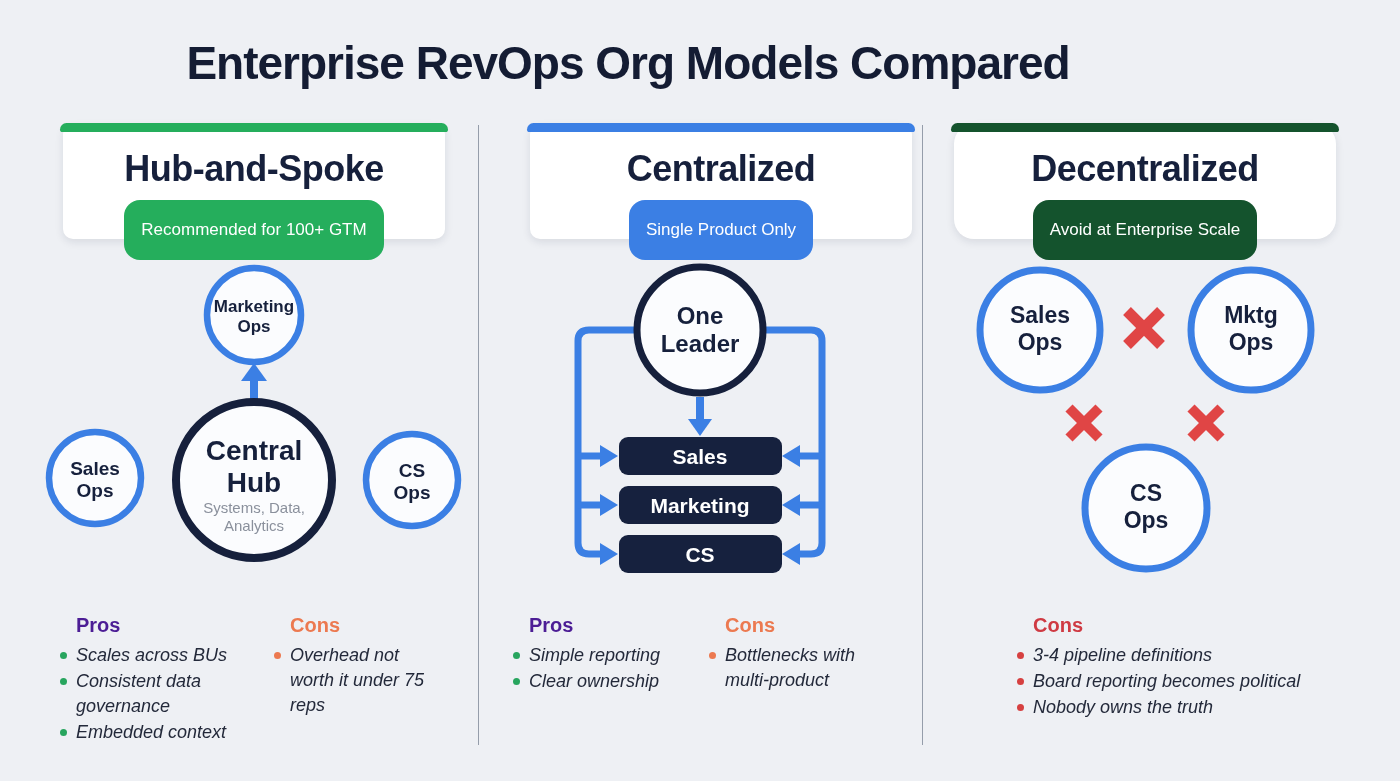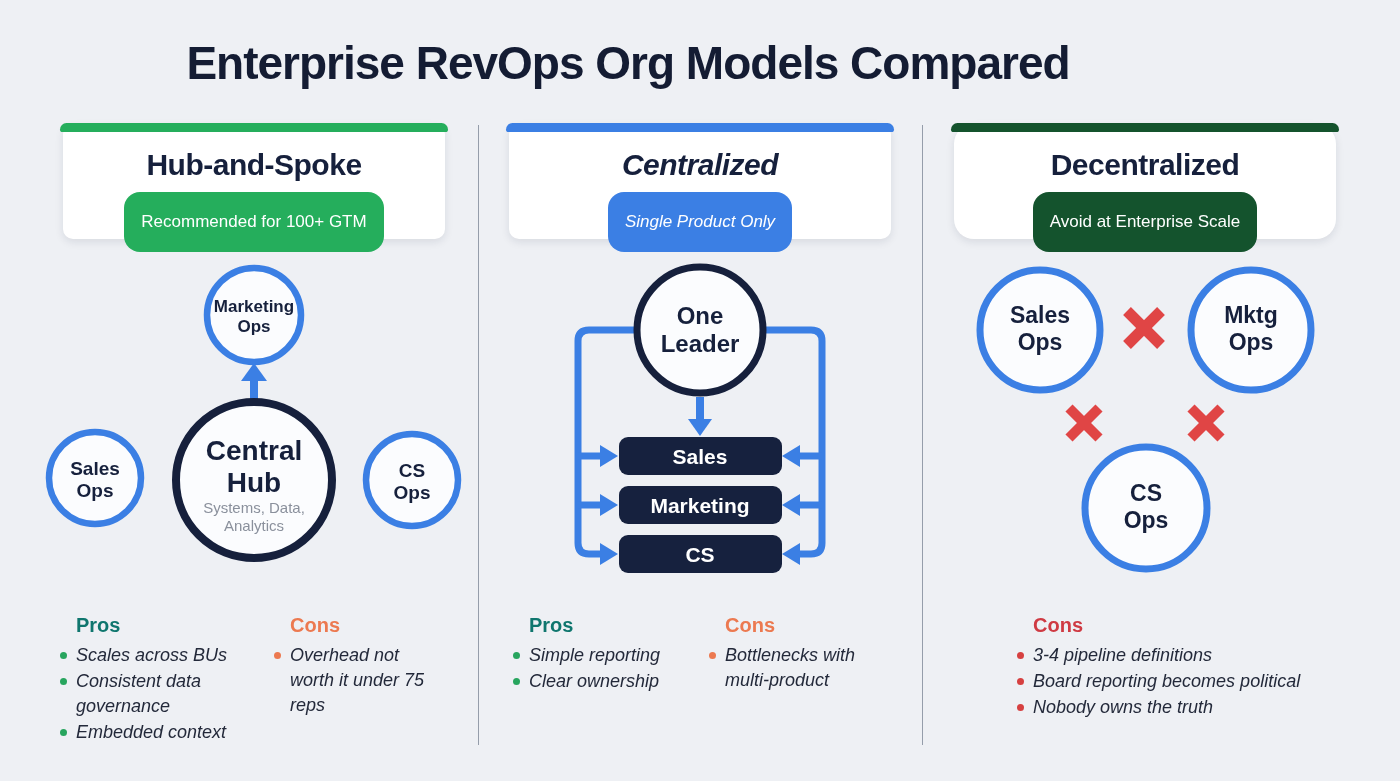--- a/index.html
+++ b/index.html
@@ -7,37 +7,37 @@
   #stage{position:relative;width:1400px;height:781px;background:#eef0f4;overflow:hidden;}
 
   .main-title{position:absolute;left:0;top:36px;width:1256px;text-align:center;
     font-size:46px;font-weight:bold;letter-spacing:-1px;color:#141c33;}
 
   .divider{position:absolute;top:125px;width:1px;height:620px;background:#959daa;}
 
   .card{position:absolute;top:124px;width:382px;height:115px;background:#ffffff;
     border-radius:10px;box-shadow:0 3px 8px rgba(20,30,60,.10);text-align:center;}
   .card-bar{height:9px;border-radius:10px 10px 4px 4px;margin:-1px -3px 0 -3px;}
-  .card-title{font-size:30px;font-weight:bold;color:#16203c;margin-top:16px;letter-spacing:-.5px;}
+  .card-title{font-size:36px;font-weight:bold;color:#16203c;margin-top:16px;letter-spacing:-.5px;}
   .badge{display:inline-block;margin-top:10px;padding:20px 17px;border-radius:16px;
     color:#ffffff;font-size:17px;line-height:20px;}
 
   .bar-green,.badge-green{background:#25ae5c;}
   .bar-blue,.badge-blue{background:#3b7fe4;}
   .bar-red,.badge-red{background:#14532d;}
 
   svg{position:absolute;overflow:visible;}
   svg text{font-family:"Liberation Sans","DejaVu Sans",sans-serif;}
   .node-label{font-weight:bold;fill:#16203c;text-anchor:middle;}
   .node-sub{fill:#8a909c;text-anchor:middle;}
   .box-label{font-weight:bold;fill:#ffffff;text-anchor:middle;}
 
   .plist{position:absolute;font-size:18px;color:#23293a;}
   .plist-heading{font-size:20px;font-weight:bold;margin:0 0 6px 18px;}
-  .heading-green{color:#0f766e;}
+  .heading-green{color:#4c1d95;}
   .heading-orange{color:#ec7950;}
   .heading-red{color:#cf3a43;}
   .plist ul{list-style:none;margin:0;padding:0;font-style:italic;}
   .plist li{position:relative;padding-left:18px;line-height:25px;margin-bottom:1px;}
   .dot{position:absolute;left:2px;top:9px;width:7px;height:7px;border-radius:50%;}
   .dot-green{background:#27a55e;}
   .dot-orange{background:#ec7950;}
   .dot-red{background:#d64040;}
 </style>
 </head>
@@ -49,21 +49,21 @@
 
   <div class="divider" style="left:478px;"></div>
   <div class="divider" style="left:922px;"></div>
 
   <div class="card" style="left:63px;">
     <div class="card-bar bar-green"></div>
     <div class="card-title">Hub-and-Spoke</div>
     <span class="badge badge-green">Recommended for 100+ GTM</span>
   </div>
 
-  <div class="card" style="left:509px;font-style:italic;">
+  <div class="card" style="left:530px;">
     <div class="card-bar bar-blue"></div>
     <div class="card-title">Centralized</div>
     <span class="badge badge-blue">Single Product Only</span>
   </div>
 
   <div class="card" style="left:954px;border-radius:20px;">
     <div class="card-bar bar-red"></div>
     <div class="card-title">Decentralized</div>
     <span class="badge badge-red">Avoid at Enterprise Scale</span>
   </div>

